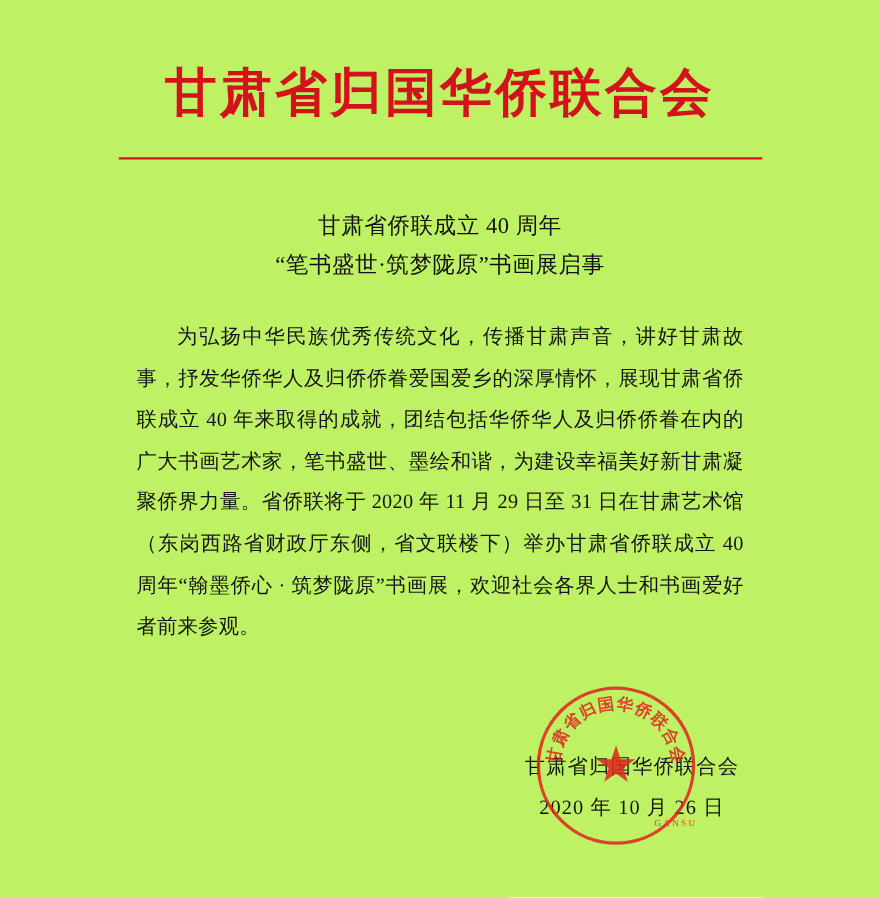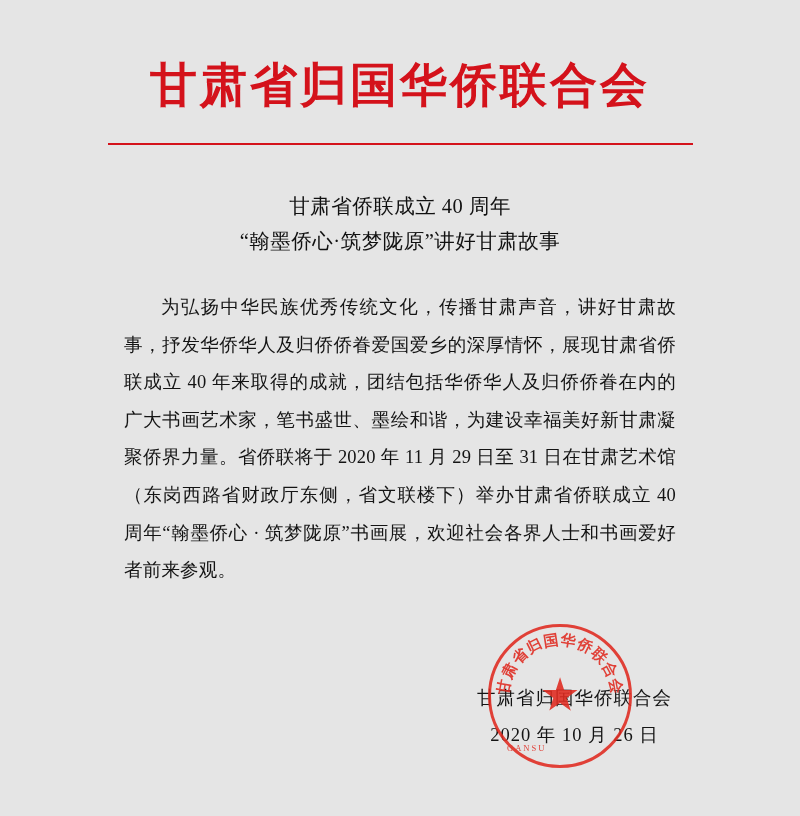--- a/index.html
+++ b/index.html
@@ -12,21 +12,21 @@
     height: 816px;
     font-family: "Liberation Serif", "DejaVu Serif", serif;
     color: #1a1a1a;
     position: relative;
     overflow: hidden;
   }
 
   .page {
     width: 800px;
     height: 816px;
-    background: #e5e5e5;
+    background: #bef264;
     position: relative;
     box-sizing: border-box;
   }
 
   
   .letterhead {
     padding-top: 56px;
     text-align: center;
   }
   .letterhead-title {
@@ -125,41 +125,41 @@
   .seal-arc-text text {
     fill: #e02a20;
     font-family: "Liberation Serif", "DejaVu Serif", serif;
     font-size: 15px;
     font-weight: bold;
     letter-spacing: 1px;
   }
   .seal-bottom-text {
     position: absolute;
     bottom: 12px;
-    left: 16px;
+    left: 5px;
     width: 100%;
-    text-align: left;
+    text-align: right;
     color: #e02a20;
     font-size: 8.5px;
     letter-spacing: 2px;
   }
 </style>
 </head>
 <body>
 
 <div class="page">
 
   <div class="letterhead">
     <div class="letterhead-title">甘肃省归国华侨联合会</div>
     <div class="letterhead-rule"></div>
   </div>
 
   <div class="doc-title">
     <span class="line1">甘肃省侨联成立 40 周年</span>
-    <span class="line2">“翰墨侨心·筑梦陇原”讲好甘肃故事</span>
+    <span class="line2">“笔书盛世·筑梦陇原”书画展启事</span>
   </div>
 
   <div class="body-copy">
     <p>为弘扬中华民族优秀传统文化，传播甘肃声音，讲好甘肃故事，抒发华侨华人及归侨侨眷爱国爱乡的深厚情怀，展现甘肃省侨联成立 40 年来取得的成就，团结包括华侨华人及归侨侨眷在内的广大书画艺术家，笔书盛世、墨绘和谐，为建设幸福美好新甘肃凝聚侨界力量。省侨联将于 2020 年 11 月 29 日至 31 日在甘肃艺术馆（东岗西路省财政厅东侧，省文联楼下）举办甘肃省侨联成立 40 周年“翰墨侨心 · 筑梦陇原”书画展，欢迎社会各界人士和书画爱好者前来参观。</p>
   </div>
 
   <div class="signature">
     <span class="sig-org">甘肃省归国华侨联合会</span>
     <span class="sig-date">2020 年 10 月 26 日</span>
   </div>

